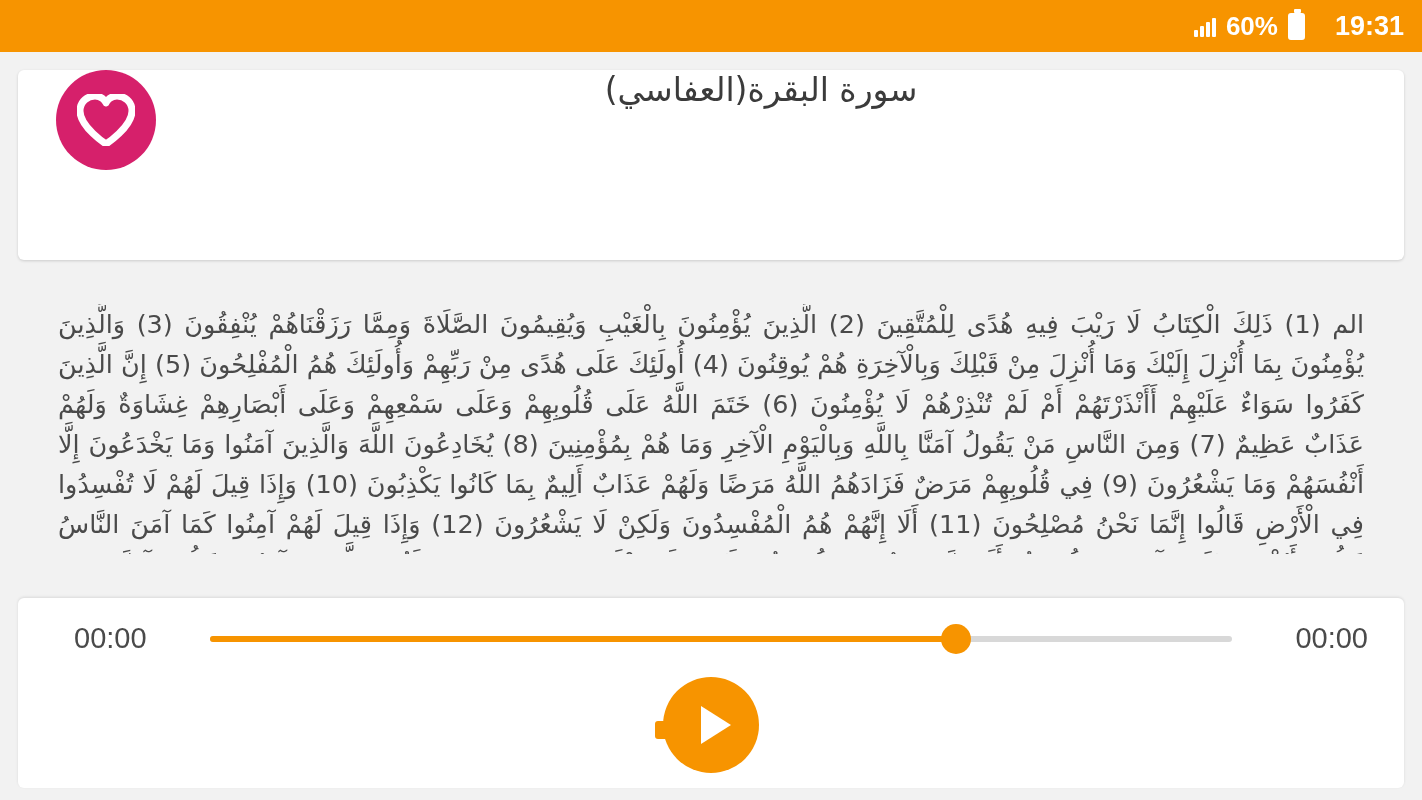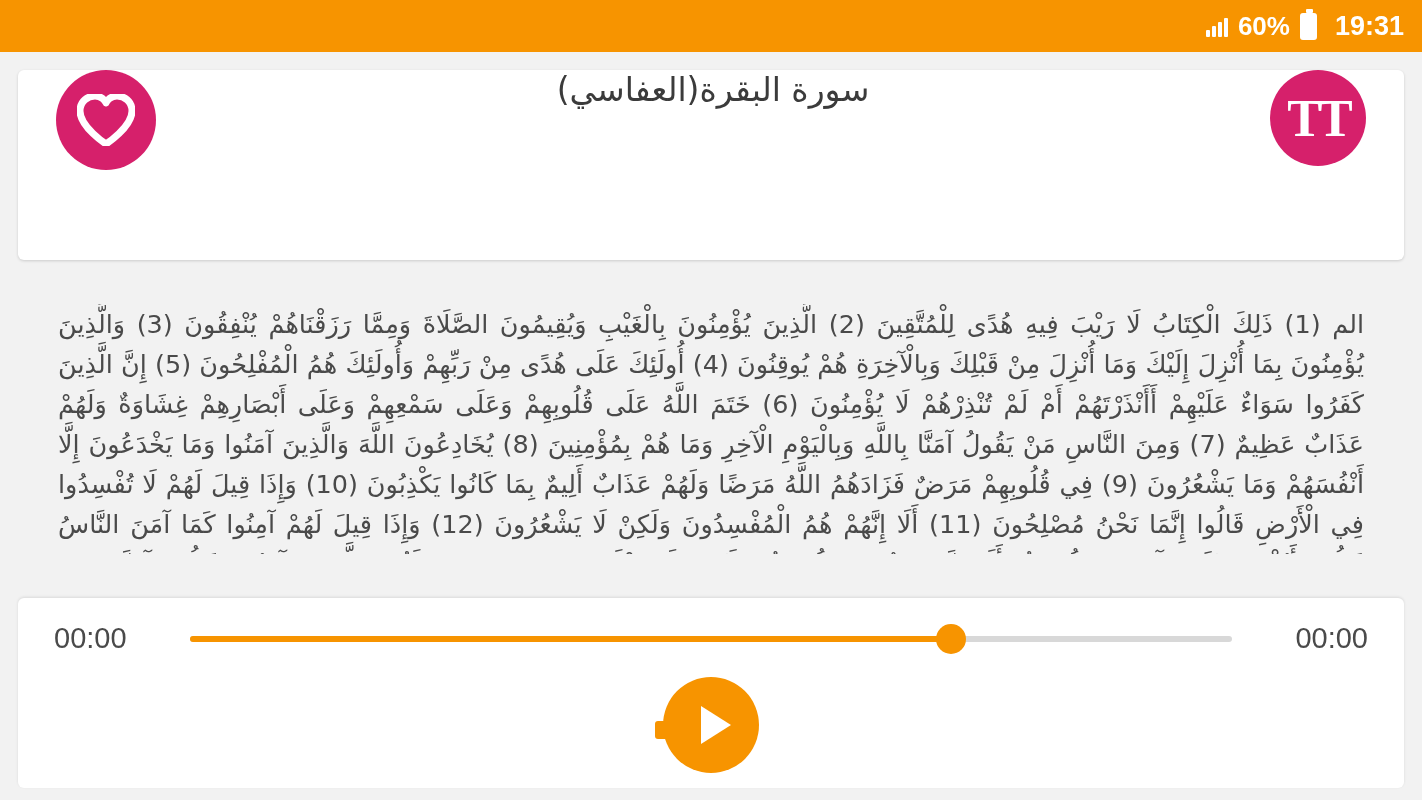--- a/index.html
+++ b/index.html
@@ -66,21 +66,21 @@
     top: -6px;
     left: 4px;
     width: 7px;
     height: 4px;
     background: #ffffff;
     border-radius: 1px;
   }
   .clock-text {
     font-size: 27px;
     font-weight: bold;
-    margin-left: 8px;
+    margin-left: 20px;
   }
 
   
   .app-body {
     height: 748px;
     background: #f2f2f2;
     padding: 18px 18px 0 18px;
     box-sizing: border-box;
     position: relative;
   }
@@ -160,20 +160,21 @@
     background: #ffffff;
     border-radius: 6px;
     box-shadow: 0 -1px 3px rgba(0,0,0,0.10);
     box-sizing: border-box;
     padding: 24px 36px 0 36px;
   }
   .seek-row {
     display: flex;
     align-items: center;
     gap: 26px;
+    margin-left: 20px;
   }
   .time-label {
     font-size: 29px;
     color: #4a4a4a;
     font-weight: 500;
     min-width: 110px;
   }
   .time-label.right { text-align: right; }
   .seek-track {
     position: relative;
@@ -252,23 +253,20 @@
 
 <div class="app-body">
 
   <div class="header-card">
     <div class="heart-btn">
       <svg width="58" height="52" viewBox="0 0 58 52">
         <path d="M29 50 C29 50 3 33 3 17 C3 7 11 2 18 2 C24 2 28 6 29 9 C30 6 34 2 40 2 C47 2 55 7 55 17 C55 33 29 50 29 50 Z" fill="none" stroke="#ffffff" stroke-width="7" stroke-linejoin="round"></path>
       </svg>
     </div>
     <div class="surah-title">سورة البقرة(العفاسي)</div>
-    <div class="tt-logo">
-      <span>TT</span>
-    </div>
   </div>
 
   <div class="text-panel">
     <p class="quran-text">الم (1) ذَلِكَ الْكِتَابُ لَا رَيْبَ فِيهِ هُدًى لِلْمُتَّقِينَ (2) الَّذِينَ يُؤْمِنُونَ بِالْغَيْبِ وَيُقِيمُونَ الصَّلَاةَ وَمِمَّا رَزَقْنَاهُمْ يُنْفِقُونَ (3) وَالَّذِينَ يُؤْمِنُونَ بِمَا أُنْزِلَ إِلَيْكَ وَمَا أُنْزِلَ مِنْ قَبْلِكَ وَبِالْآخِرَةِ هُمْ يُوقِنُونَ (4) أُولَئِكَ عَلَى هُدًى مِنْ رَبِّهِمْ وَأُولَئِكَ هُمُ الْمُفْلِحُونَ (5) إِنَّ الَّذِينَ كَفَرُوا سَوَاءٌ عَلَيْهِمْ أَأَنْذَرْتَهُمْ أَمْ لَمْ تُنْذِرْهُمْ لَا يُؤْمِنُونَ (6) خَتَمَ اللَّهُ عَلَى قُلُوبِهِمْ وَعَلَى سَمْعِهِمْ وَعَلَى أَبْصَارِهِمْ غِشَاوَةٌ وَلَهُمْ عَذَابٌ عَظِيمٌ (7) وَمِنَ النَّاسِ مَنْ يَقُولُ آمَنَّا بِاللَّهِ وَبِالْيَوْمِ الْآخِرِ وَمَا هُمْ بِمُؤْمِنِينَ (8) يُخَادِعُونَ اللَّهَ وَالَّذِينَ آمَنُوا وَمَا يَخْدَعُونَ إِلَّا أَنْفُسَهُمْ وَمَا يَشْعُرُونَ (9) فِي قُلُوبِهِمْ مَرَضٌ فَزَادَهُمُ اللَّهُ مَرَضًا وَلَهُمْ عَذَابٌ أَلِيمٌ بِمَا كَانُوا يَكْذِبُونَ (10) وَإِذَا قِيلَ لَهُمْ لَا تُفْسِدُوا فِي الْأَرْضِ قَالُوا إِنَّمَا نَحْنُ مُصْلِحُونَ (11) أَلَا إِنَّهُمْ هُمُ الْمُفْسِدُونَ وَلَكِنْ لَا يَشْعُرُونَ (12) وَإِذَا قِيلَ لَهُمْ آمِنُوا كَمَا آمَنَ النَّاسُ قَالُوا أَنُؤْمِنُ كَمَا آمَنَ السُّفَهَاءُ أَلَا إِنَّهُمْ هُمُ السُّفَهَاءُ وَلَكِنْ لَا يَعْلَمُونَ (13) وَإِذَا لَقُوا الَّذِينَ آمَنُوا قَالُوا آمَنَّا وَإِذَا</p>
   </div>
 
   <div class="player-card">
     <div class="seek-row">
       <span class="time-label">00:00</span>
       <div class="seek-track">

